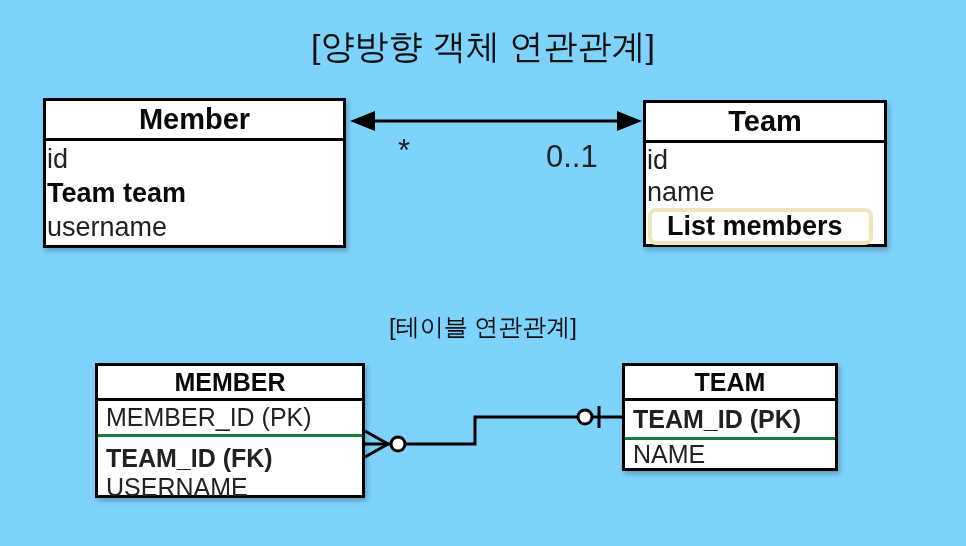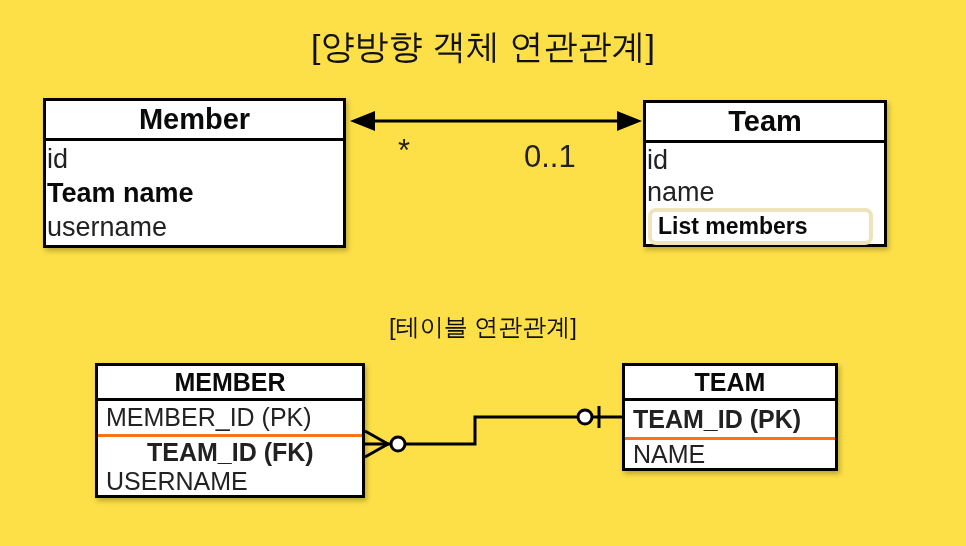--- a/index.html
+++ b/index.html
@@ -1,17 +1,17 @@
 <!DOCTYPE html>
 <html><head>
 <meta charset="utf-8">
 <style>
   html,body{margin:0;padding:0;background:#fff;}
   .stage{
-    position:relative;width:966px;height:546px;background:#fde047;overflow:hidden;
+    position:relative;width:966px;height:546px;background:#7dd3fc;overflow:hidden;
     font-family:"Liberation Sans","DejaVu Sans",sans-serif;color:#141414;
   }
   .overlay{position:absolute;left:0;top:0;width:966px;height:546px;pointer-events:none;}
 
   .diagram-title{position:absolute;left:0;width:966px;text-align:center;font-weight:400;color:#111;}
   .title-upper{top:24px;font-size:34px;line-height:44px;}
   .title-lower{top:306px;font-size:24px;line-height:42px;}
 
   
   .uml-box{
@@ -24,64 +24,64 @@
     height:37px;border-bottom:3px solid #000;display:flex;align-items:center;justify-content:center;
     font-size:29px;font-weight:700;color:#0a0a0a;
   }
   .uml-body{padding-top:1px;}
   .uml-field{font-size:27px;line-height:34px;padding-left:1px;color:#222;white-space:nowrap;}
   .bold{font-weight:700;color:#0a0a0a;}
   .team-class .uml-field{line-height:32px;}
   .highlight-row{
     margin:0 11px 2px 2px;height:37px;box-sizing:border-box;
     border:4px solid #efe3bb;border-radius:8px;background:transparent;
-    display:flex;align-items:center;padding-left:6px;
-    font-size:23px;font-weight:700;color:#0a0a0a;white-space:nowrap;
+    display:flex;align-items:center;padding-left:15px;
+    font-size:27px;font-weight:700;color:#0a0a0a;white-space:nowrap;
   }
 
   
   .mult{position:absolute;font-size:31px;color:#222;}
   .mult-member{left:398px;top:133px;}
-  .mult-team{left:524px;top:139px;}
+  .mult-team{left:546px;top:139px;}
 
   
   .erd-box{
     position:absolute;background:#fff;border:3px solid #000;box-sizing:border-box;
     box-shadow:2px 3px 5px rgba(0,0,0,0.25);
   }
   .member-table{left:95px;top:363px;width:270px;height:135px;}
   .team-table{left:622px;top:363px;width:216px;height:108px;}
   .erd-header{
     height:32px;border-bottom:3px solid #000;display:flex;align-items:center;justify-content:center;
     font-size:25px;font-weight:700;color:#0a0a0a;
   }
   .erd-row{font-size:25px;padding-left:8px;display:flex;align-items:center;color:#222;white-space:nowrap;}
-  .erd-row.divided{border-bottom:3px solid #f97316;}
+  .erd-row.divided{border-bottom:3px solid #15803d;}
   .member-table .row-pk{height:33px;}
-  .member-table .row-fk{height:30px;padding-top:0;margin-left:41px;}
+  .member-table .row-fk{height:30px;padding-top:6px;}
   .member-table .row-username{height:29px;}
   .team-table .row-pk{height:36px;text-align:right;}
   .team-table .row-name{height:28px;}
 
   .stroke{stroke:#000;stroke-width:3;fill:none;}
   .fillb{fill:#000;stroke:none;}
   .circ{fill:#fff;stroke:#000;stroke-width:3;}
 </style>
 </head>
 <body>
 
 <div class="stage">
 
   <div class="diagram-title title-upper">[양방향 객체 연관관계]</div>
 
   <div class="uml-box member-class">
     <div class="uml-header">Member</div>
     <div class="uml-body">
       <div class="uml-field">id</div>
-      <div class="uml-field bold">Team name</div>
+      <div class="uml-field bold">Team team</div>
       <div class="uml-field">username</div>
     </div>
   </div>
 
   <div class="uml-box team-class">
     <div class="uml-header">Team</div>
     <div class="uml-body">
       <div class="uml-field">id</div>
       <div class="uml-field">name</div>
       <div class="highlight-row">

